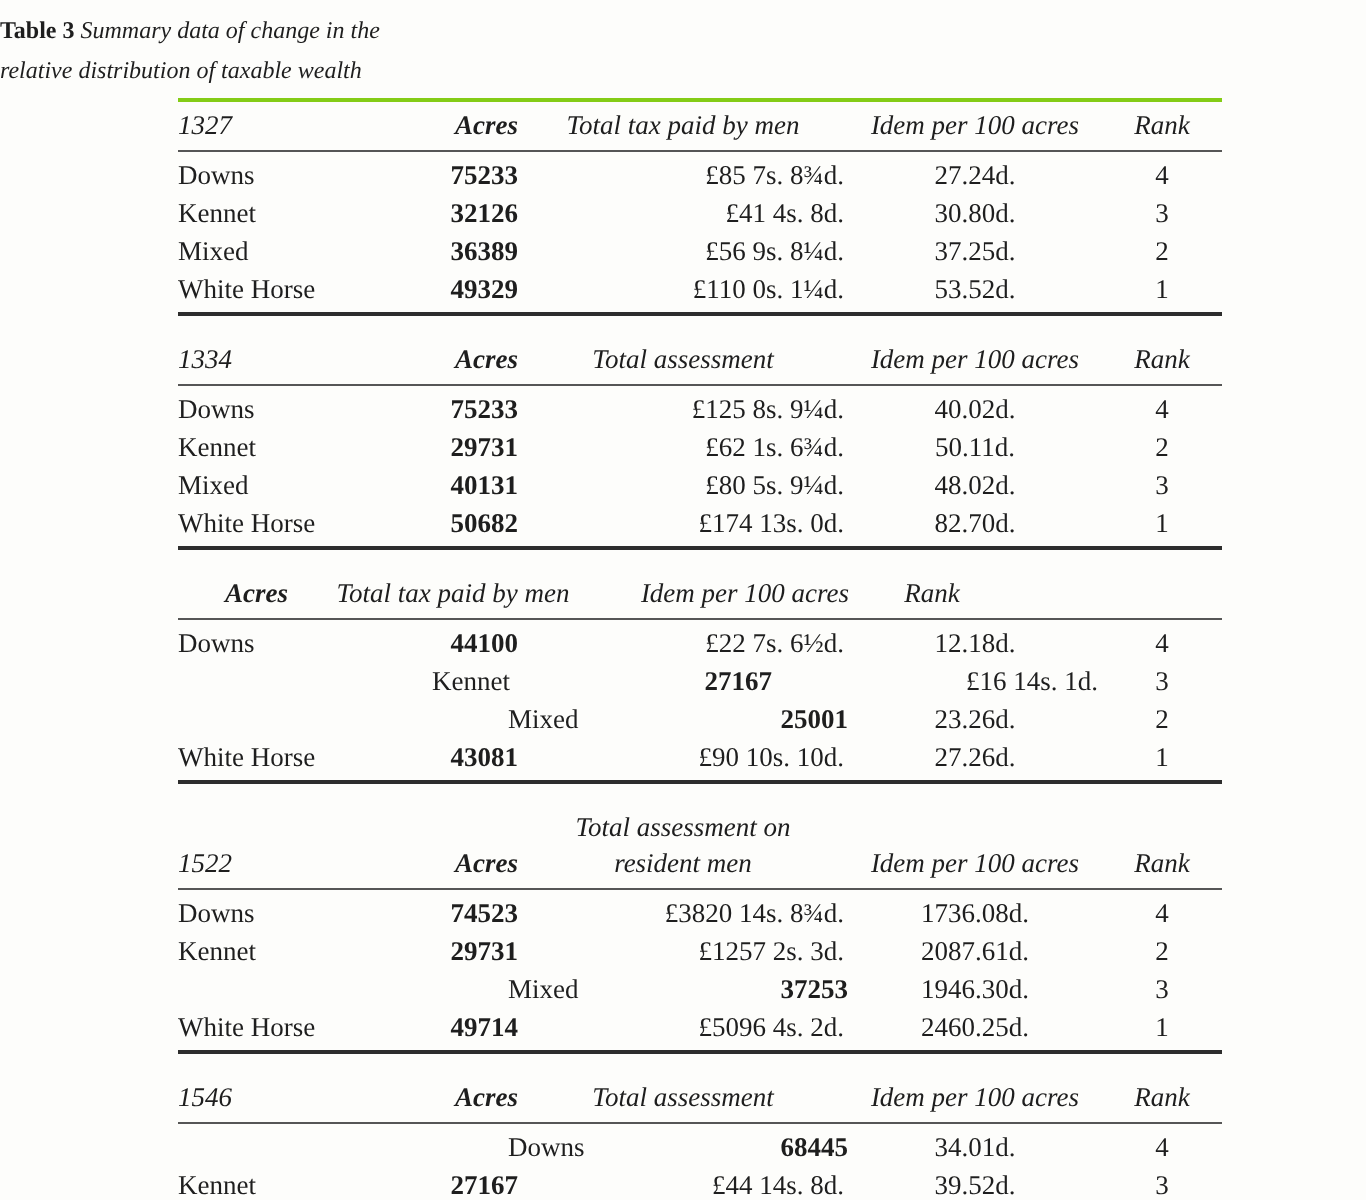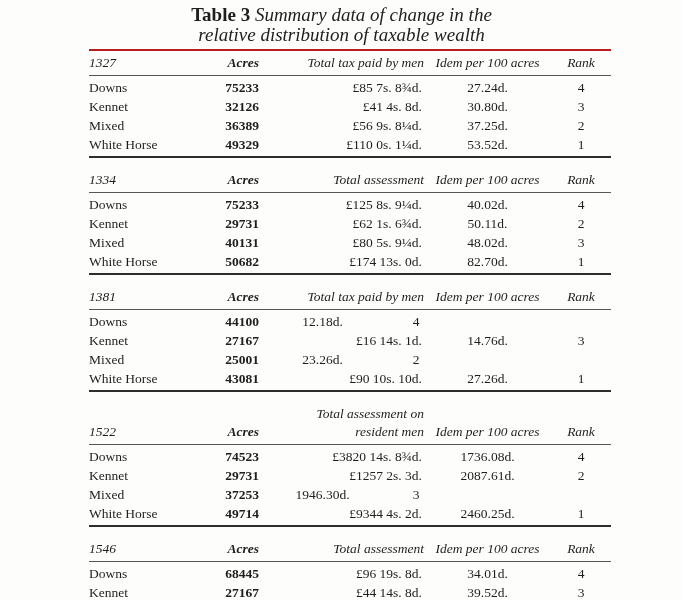--- a/index.html
+++ b/index.html
@@ -7,51 +7,51 @@
     width: 683px;
     height: 600px;
     overflow: hidden;
     background: #fdfdfb;
     color: #1e1e1e;
     font-family: "Liberation Serif", serif;
     -webkit-font-smoothing: antialiased;
   }
   .caption {
     padding-top: 5px;
-    text-align: center;
-    font-size: 19px;
+    text-align: left;
+    font-size: 12px;
     line-height: 20px;
     margin-bottom: 4px;
   }
   .cap-label { font-weight: 700; font-style: normal; }
   .cap-italic { font-style: italic; }
 
   #tables { margin-left: 89px; width: 522px; }
 
   .subtable { margin-bottom: 10px; border-bottom: 2px solid #2d2d2d; }
-  .subtable:first-child { border-top: 2px solid #b91c1c; }
+  .subtable:first-child { border-top: 2px solid #84cc16; }
   .subtable:last-child { border-bottom: none; }
 
   .thead {
     display: flex;
     align-items: flex-end;
     border-bottom: 1px solid #565656;
     padding: 3px 0;
     font-style: italic;
   }
   .tbody { padding: 2px 0; }
-  .trow { display: flex; }
+  .trow { display: flex; justify-content: flex-end; }
 
   .cell { font-size: 13.5px; line-height: 19px; white-space: nowrap; }
   .thead .cell { line-height: 18px; }
 
   .c-year  { width: 115px; text-align: left; }
   .c-acres { width: 55px;  text-align: right; font-weight: bold; }
   .c-money { width: 165px; text-align: right; padding-right: 2px; box-sizing: border-box; }
-  .thead .c-money { text-align: right; padding-right: 0; }
+  .thead .c-money { text-align: center; padding-right: 0; }
   .c-idem  { width: 127px; text-align: center; }
   .c-rank  { width: 60px;  text-align: center; }
 </style>
 </head>
 <body>
 
 <div class="caption">
   <div><span class="cap-label">Table 3</span> <span class="cap-italic">Summary data of change in the</span></div>
   <div class="cap-italic">relative distribution of taxable wealth</div>
 </div>
@@ -136,40 +136,39 @@
           <div class="cell c-acres">50682</div>
           <div class="cell c-money">£174 13s. 0d.</div>
           <div class="cell c-idem">82.70d.</div>
           <div class="cell c-rank">1</div>
         </div>
       </div>
   </section>
 
   <section class="subtable">
     <div class="thead">
-      <div class="cell c-year">1381</div>
       <div class="cell c-acres">Acres</div>
       <div class="cell c-money">
           <div>Total tax paid by men</div>
         </div>
       <div class="cell c-idem">Idem per 100 acres</div>
       <div class="cell c-rank">Rank</div>
     </div>
     <div class="tbody">
         <div class="trow">
           <div class="cell c-year">Downs</div>
           <div class="cell c-acres">44100</div>
+          <div class="cell c-money">£22 7s. 6½d.</div>
           <div class="cell c-idem">12.18d.</div>
           <div class="cell c-rank">4</div>
         </div>
         <div class="trow">
           <div class="cell c-year">Kennet</div>
           <div class="cell c-acres">27167</div>
           <div class="cell c-money">£16 14s. 1d.</div>
-          <div class="cell c-idem">14.76d.</div>
           <div class="cell c-rank">3</div>
         </div>
         <div class="trow">
           <div class="cell c-year">Mixed</div>
           <div class="cell c-acres">25001</div>
           <div class="cell c-idem">23.26d.</div>
           <div class="cell c-rank">2</div>
         </div>
         <div class="trow">
           <div class="cell c-year">White Horse</div>
@@ -209,42 +208,41 @@
         </div>
         <div class="trow">
           <div class="cell c-year">Mixed</div>
           <div class="cell c-acres">37253</div>
           <div class="cell c-idem">1946.30d.</div>
           <div class="cell c-rank">3</div>
         </div>
         <div class="trow">
           <div class="cell c-year">White Horse</div>
           <div class="cell c-acres">49714</div>
-          <div class="cell c-money">£9344 4s. 2d.</div>
+          <div class="cell c-money">£5096 4s. 2d.</div>
           <div class="cell c-idem">2460.25d.</div>
           <div class="cell c-rank">1</div>
         </div>
       </div>
   </section>
 
   <section class="subtable">
     <div class="thead">
       <div class="cell c-year">1546</div>
       <div class="cell c-acres">Acres</div>
       <div class="cell c-money">
           <div>Total assessment</div>
         </div>
       <div class="cell c-idem">Idem per 100 acres</div>
       <div class="cell c-rank">Rank</div>
     </div>
     <div class="tbody">
         <div class="trow">
           <div class="cell c-year">Downs</div>
           <div class="cell c-acres">68445</div>
-          <div class="cell c-money">£96 19s. 8d.</div>
           <div class="cell c-idem">34.01d.</div>
           <div class="cell c-rank">4</div>
         </div>
         <div class="trow">
           <div class="cell c-year">Kennet</div>
           <div class="cell c-acres">27167</div>
           <div class="cell c-money">£44 14s. 8d.</div>
           <div class="cell c-idem">39.52d.</div>
           <div class="cell c-rank">3</div>
         </div>

